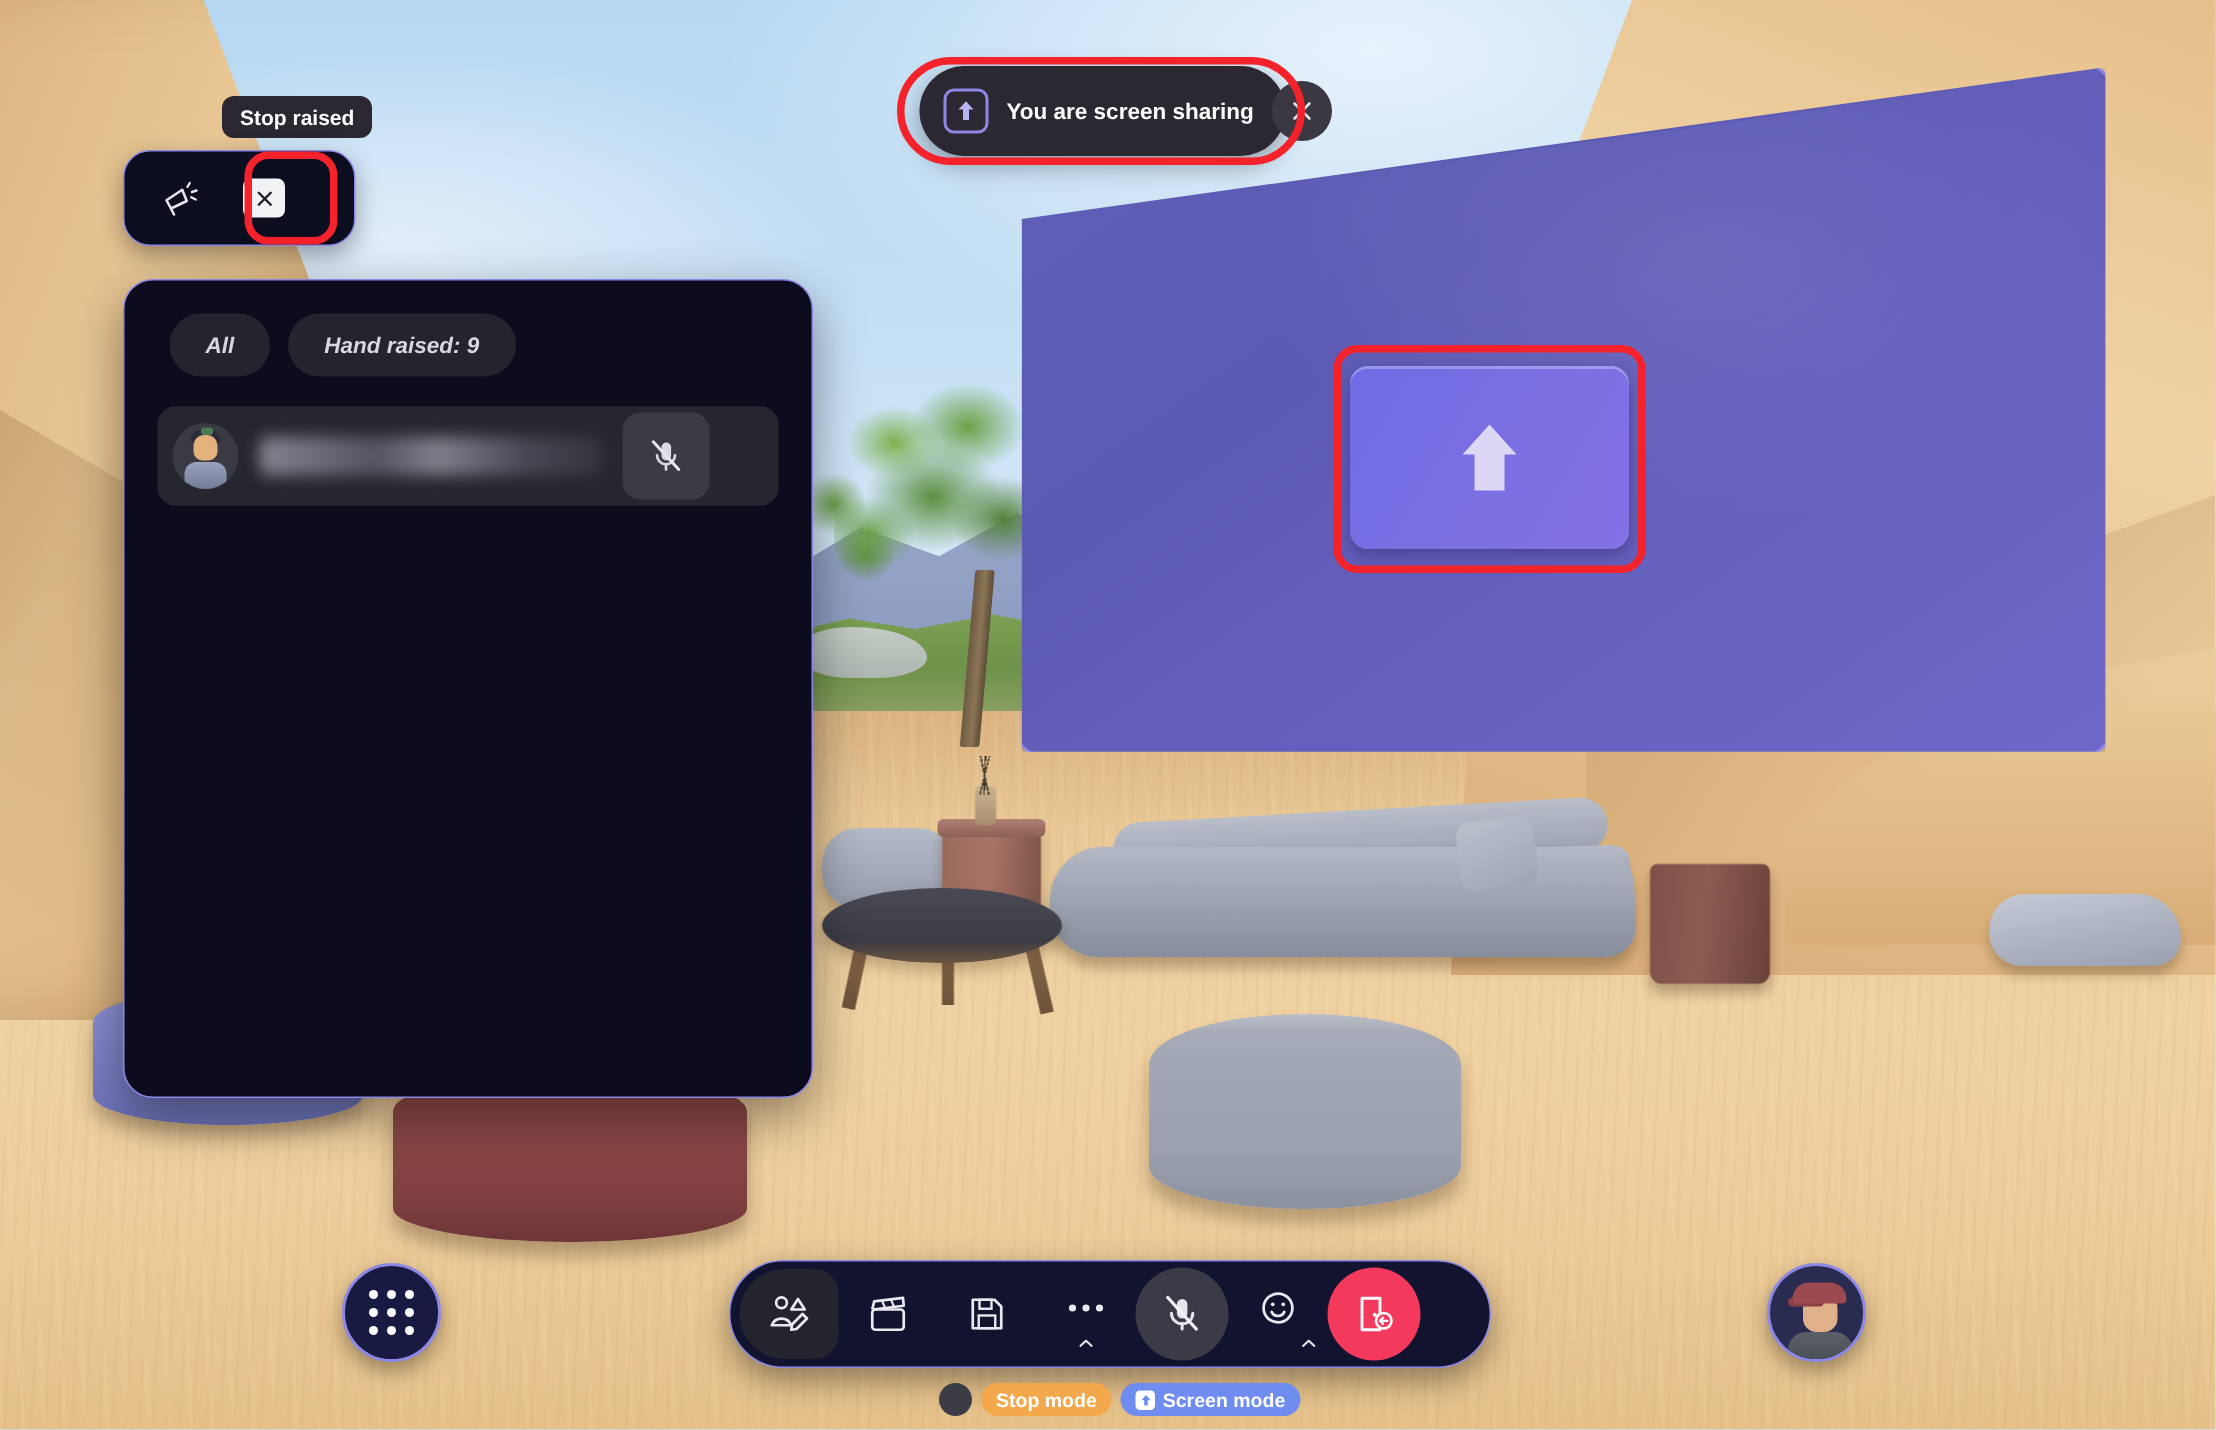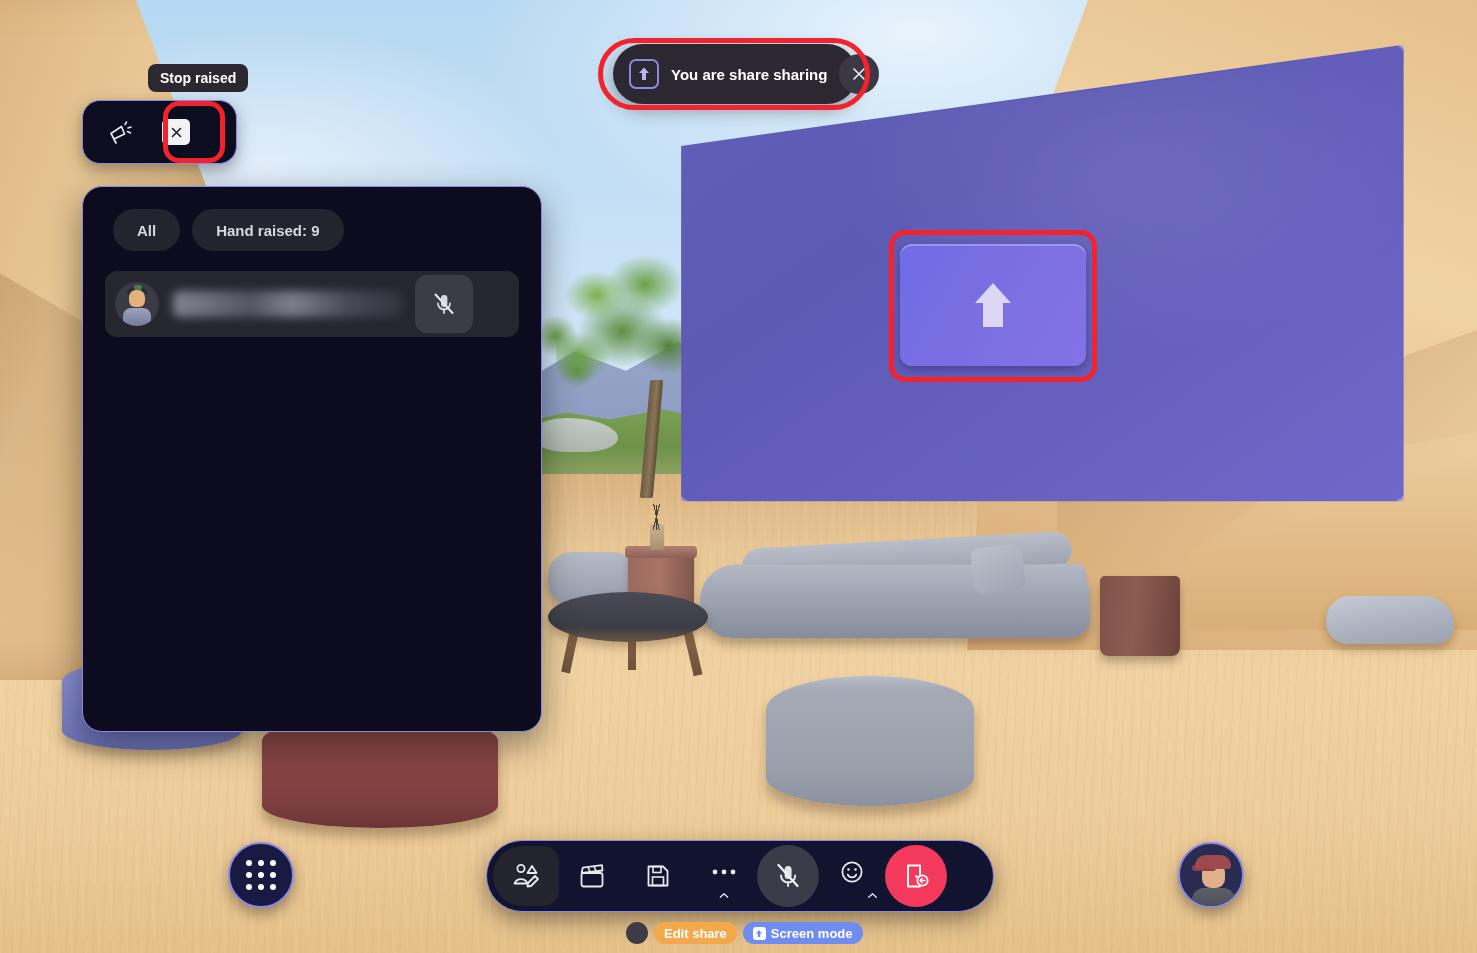--- a/index.html
+++ b/index.html
@@ -293,21 +293,21 @@
   }
   .ptab.active{ color:#fff; }
   .ptab.active::after{
     content:""; position:absolute; left:0; right:0; bottom:0; height:3px;
     background:#8d88e6; border-radius:2px;
   }
   .filter-row{ display:flex; gap:12px; padding:22px 30px 0 30px; }
   .chip{
     background:#24242f; color:#d6d7df; font-size:15px; font-weight:bold;
     height:42px; border-radius:21px; display:flex; align-items:center;
-    justify-content:center; padding:0 24px; cursor:pointer;
+    justify-content:center; padding:0 24px; cursor:pointer;font-style:italic;
   }
   .participant-row{
     margin:20px 22px 0 22px; height:66px; background:#26262f;
     border-radius:12px; display:flex; align-items:center; gap:14px; padding:0 8px 0 10px;
   }
   .pavatar{
     width:44px; height:44px; border-radius:50%; flex:0 0 auto;
     background:#3a3a45; position:relative; overflow:hidden;
   }
   .pavatar .head{ position:absolute; left:14px; top:8px; width:16px; height:17px; background:#e3b27c; border-radius:7px 7px 6px 6px; }
@@ -437,21 +437,21 @@
 </div>
 
 <div class="hl" id="hl-screenshare-tile"></div>
 
 <div class="toast">
   <div class="toast-icon">
     <svg width="14" height="16" viewBox="0 0 14 16">
       <path d="M7 1.5 L12 7 L9 7 L9 14 L5 14 L5 7 L2 7 Z" fill="#b9b3f2"></path>
     </svg>
   </div>
-  <span class="toast-label">You are share sharing</span>
+  <span class="toast-label">You are screen sharing</span>
   <div class="toast-close">
     <svg width="16" height="16" viewBox="0 0 16 16">
       <path d="M3 3 L13 13 M13 3 L3 13" stroke="#e9e9ee" stroke-width="1.7" fill="none" stroke-linecap="round"></path>
     </svg>
   </div>
 </div>
 <div class="hl" id="hl-toast"></div>
 
 <div class="tooltip">Stop raised</div>
 
@@ -591,21 +591,21 @@
 <div class="self-avatar">
   <div class="s-body"></div>
   <div class="s-head"></div>
   <div class="s-cap2"></div>
   <div class="s-cap"></div>
 </div>
 
 <div class="status-row">
   <div class="status-dot"></div>
   <div class="pill edit">
-    <span>Edit share</span>
+    <span>Stop mode</span>
   </div>
   <div class="pill share">
     <span class="sq">
       <svg width="8" height="9" viewBox="0 0 8 9">
         <path d="M4 1 L7 4.5 L5.2 4.5 L5.2 8 L2.8 8 L2.8 4.5 L1 4.5 Z" fill="#6f8df0"></path>
       </svg>
     </span>
     <span>Screen mode</span>
   </div>
 </div>

